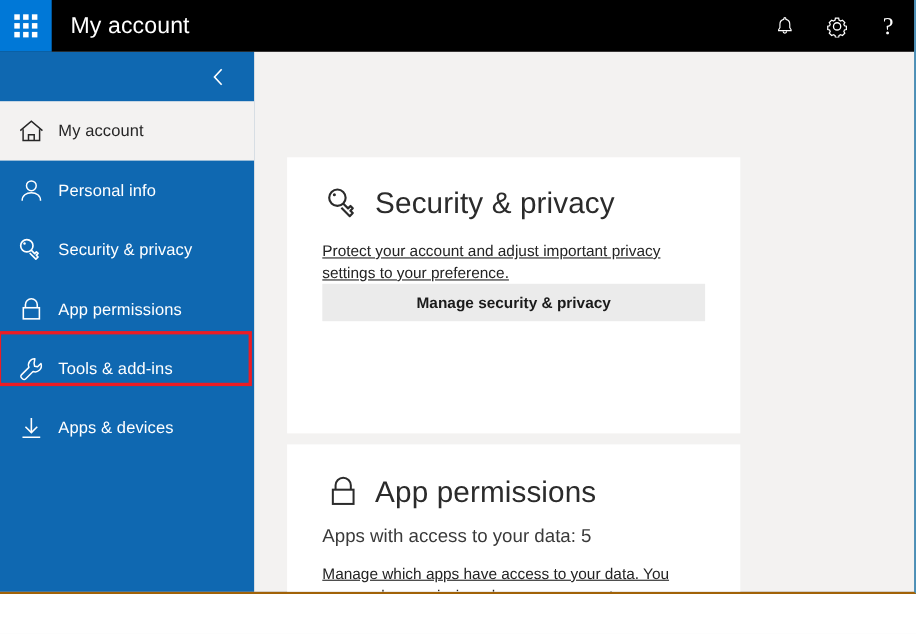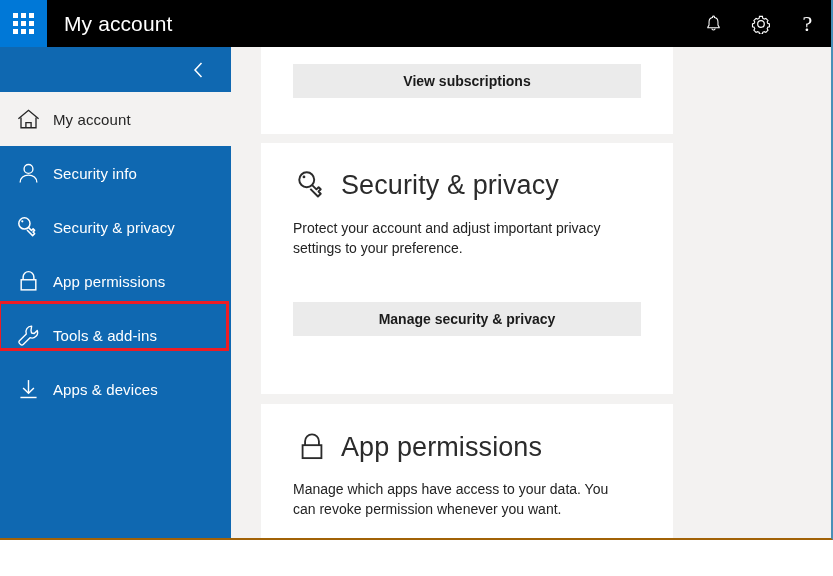--- a/index.html
+++ b/index.html
@@ -217,37 +217,38 @@
     font-weight: 400;
     color: #3a3a3a;
     margin: 0;
   }
   .card-desc {
     font-size: 14px;
     line-height: 20px;
     color: #232323;
     margin: 0;
     max-width: 330px;
+    text-decoration: underline;
   }
 
   
   #card-subscriptions {
     top: -40px;
     height: 127px;
   }
   #card-subscriptions .card-inner { padding-top: 57px; }
 
   
   #card-security {
     top: 96px;
     height: 251px;
   }
   #card-security .card-inner { padding-top: 23px; }
   #card-security .card-desc { margin-top: 14px; }
-  #card-security .action-btn { margin-top: 44px; }
+  #card-security .action-btn { }
 
   
   #card-app-permissions {
     top: 357px;
     height: 219px;
   }
   #card-app-permissions .card-inner { padding-top: 24px; }
   #card-app-permissions .card-sub { margin-top: 12px; }
   #card-app-permissions .card-desc { margin-top: 13px; }
 </style>
@@ -318,21 +319,21 @@
       <span class="nav-label">My account</span>
     </div>
 
     <div class="nav-item">
       <span class="nav-icon">
         <svg width="25" height="25" viewBox="0 0 26 26">
           <circle cx="13" cy="8.2" r="4.6" fill="none" stroke="#ffffff" stroke-width="1.4"></circle>
           <path d="M4.3 22.3c0-4.8 3.9-7.6 8.7-7.6s8.7 2.8 8.7 7.6" fill="none" stroke="#ffffff" stroke-width="1.4"></path>
         </svg>
       </span>
-      <span class="nav-label">Security info</span>
+      <span class="nav-label">Personal info</span>
     </div>
 
 
     <div class="nav-item">
       <span class="nav-icon">
         <svg width="26" height="26" viewBox="0 0 26 26">
           <circle cx="9.4" cy="9.4" r="5.6" fill="none" stroke="#ffffff" stroke-width="1.5"></circle>
           <circle cx="7.3" cy="7.3" r="1.1" fill="#ffffff"></circle>
           <path d="M13.4 13.4l3.1 3.1 1.6-1.6 1.5 1.5-1.6 1.6 1.6 1.6-2.0 2.0-5.6-5.6" fill="none" stroke="#ffffff" stroke-width="1.5" stroke-linejoin="round"></path>
         </svg>
@@ -368,25 +369,20 @@
         </svg>
       </span>
       <span class="nav-label">Apps &amp; devices</span>
     </div>
 
     <div class="annot-box"></div>
   </div>
 
   <div class="content">
 
-    <div class="card" id="card-subscriptions">
-      <div class="card-inner">
-        <button class="action-btn">View subscriptions</button>
-      </div>
-    </div>
 
     <div class="card" id="card-security">
       <div class="card-inner">
         <div class="card-head">
           <span class="card-head-icon">
             <svg width="36" height="36" viewBox="0 0 26 26">
               <circle cx="9.2" cy="9.2" r="5.4" fill="none" stroke="#2b2b2b" stroke-width="1.4"></circle>
               <circle cx="7.2" cy="7.2" r="1.0" fill="#2b2b2b"></circle>
               <path d="M13.1 13.1l3.1 3.1 1.6-1.6 1.5 1.5-1.6 1.6 1.6 1.6-2.0 2.0-5.5-5.5" fill="none" stroke="#2b2b2b" stroke-width="1.4" stroke-linejoin="round"></path>
             </svg>
@@ -402,18 +398,19 @@
       <div class="card-inner">
         <div class="card-head">
           <span class="card-head-icon">
             <svg width="34" height="34" viewBox="0 0 26 26">
               <path d="M7.7 11.6V8.6a5.3 5.3 0 0 1 10.6 0v3.0" fill="none" stroke="#2b2b2b" stroke-width="1.4"></path>
               <rect x="5.8" y="11.6" width="14.4" height="9.9" fill="none" stroke="#2b2b2b" stroke-width="1.4"></rect>
             </svg>
           </span>
           <span class="card-title">App permissions</span>
         </div>
+        <p class="card-sub">Apps with access to your data: 5</p>
         <p class="card-desc">Manage which apps have access to your data. You can revoke permission whenever you want.</p>
       </div>
     </div>
 
   </div>
 </div>
 
 </body></html>

